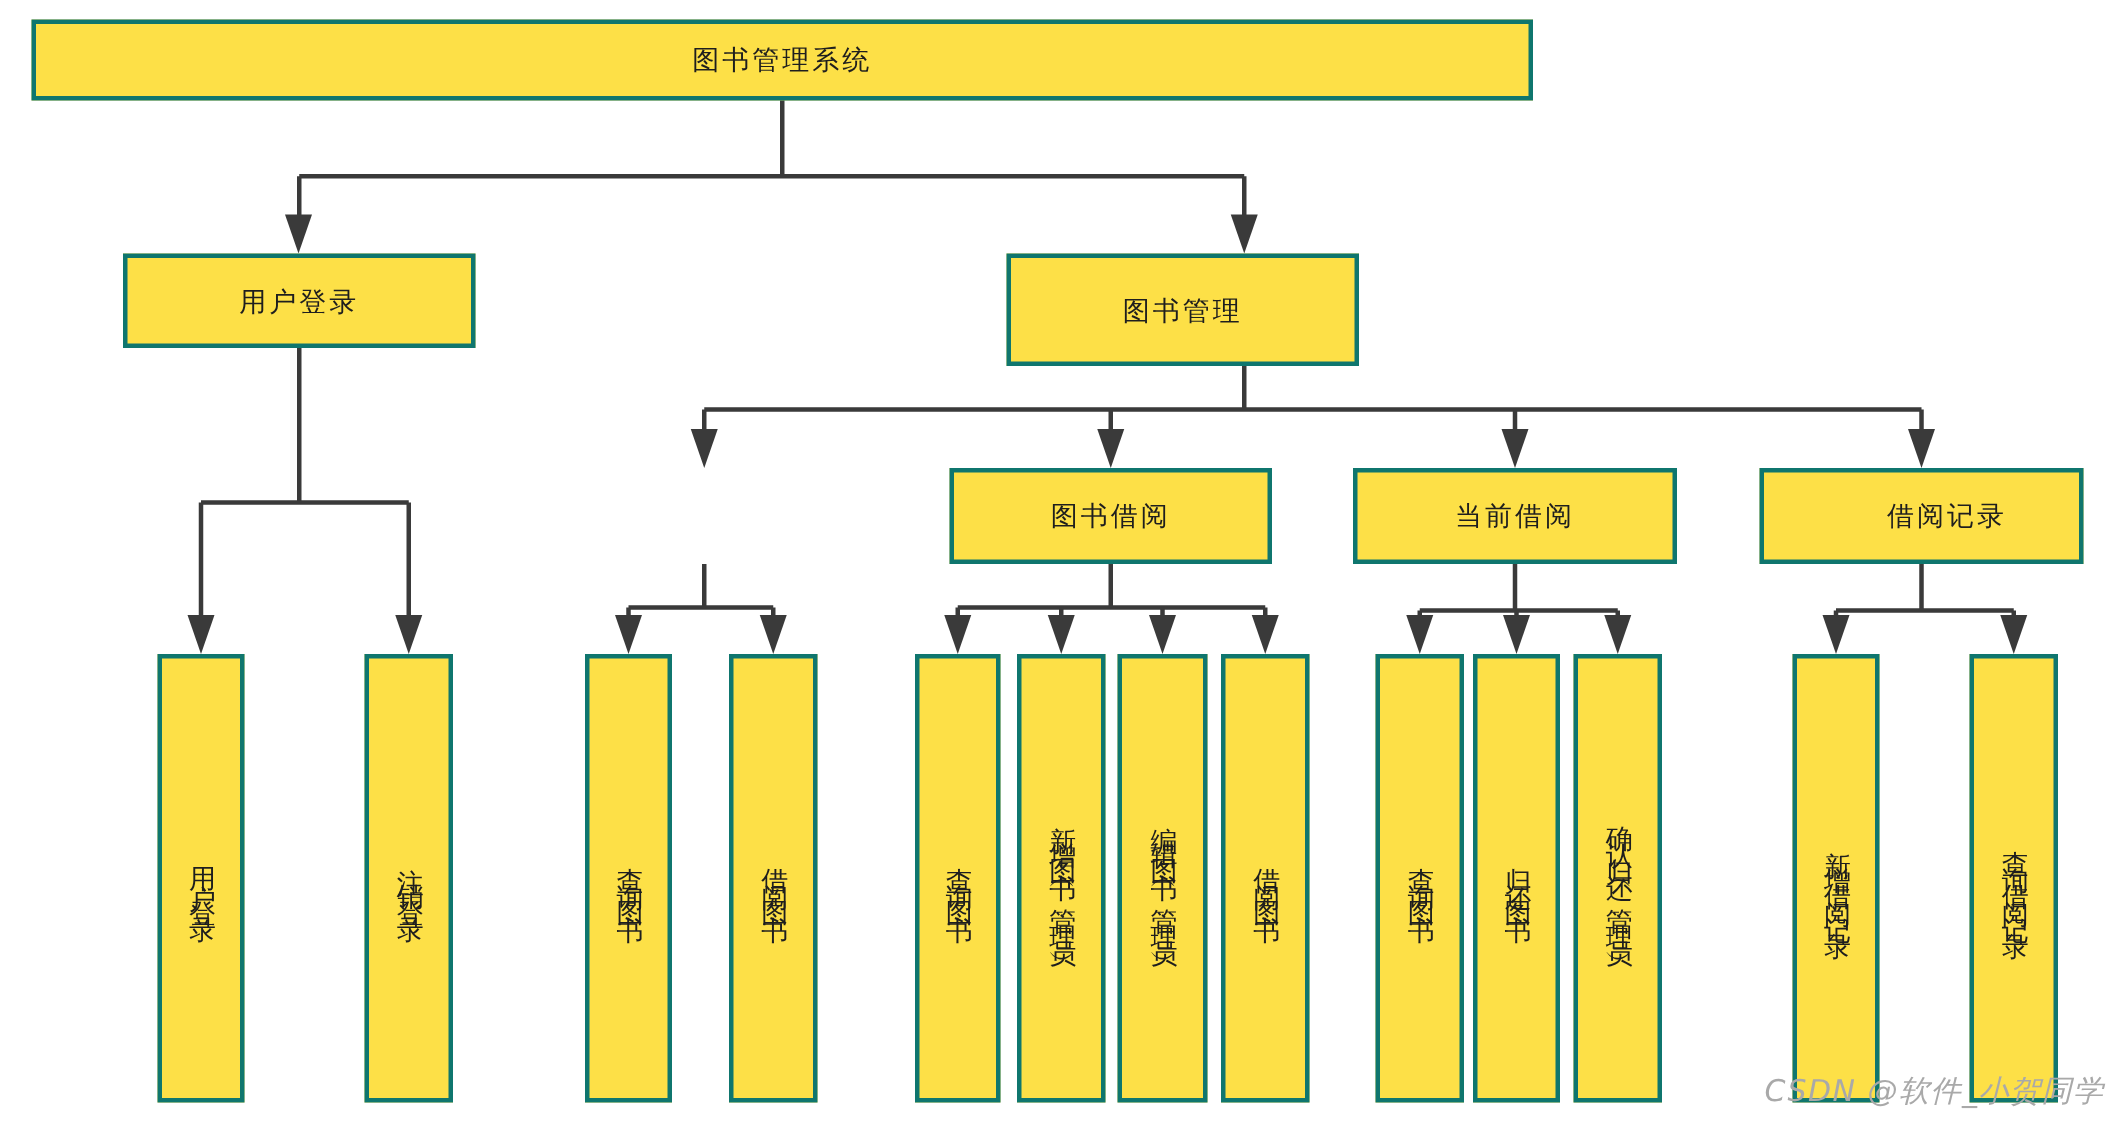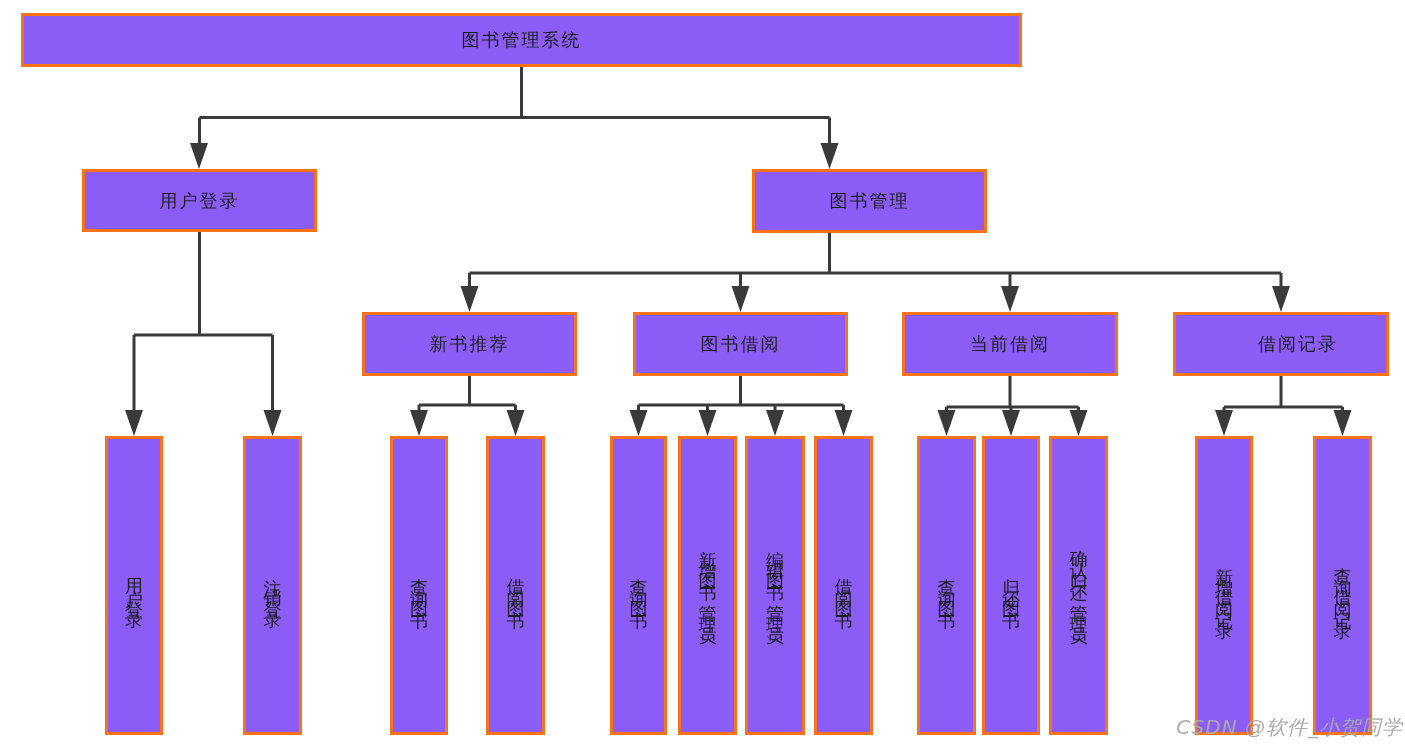--- a/index.html
+++ b/index.html
@@ -2,40 +2,40 @@
 <html><head>
 <meta charset="utf-8">
 <style>
   html, body { margin:0; padding:0; background:#ffffff; }
   .canvas {
     position:relative; width:1405px; height:747px; background:#ffffff;
     font-family:"DejaVu Sans","Liberation Sans",sans-serif;
     color:#1e1e1e; overflow:hidden;
   }
   .node {
-    position:absolute; background:#8b5cf6;
-    border:3px solid #f97316; box-sizing:border-box;
+    position:absolute; background:#fde047;
+    border:3px solid #0f766e; box-sizing:border-box;
     display:flex; align-items:center; justify-content:center;
     white-space:nowrap;
   }
   .hbox { font-size:18px; letter-spacing:2px; }
   .vbox {
     writing-mode:vertical-lr; text-orientation:mixed;
     font-size:18px; letter-spacing:11px; line-height:1;
   }
   .connectors { position:absolute; left:0; top:0; }
   .watermark {
     position:absolute; top:714px; right:2px;
     font-size:20px; letter-spacing:1px; color:#a9a9a9;font-style:italic;
   }
 
   
   #n-root   { left:21px;   top:13px;  width:1001px; height:54px; }
   #n-login  { left:82px;   top:169px; width:235px;  height:63px; }
-  #n-mgmt   { left:752px;  top:169px; width:235px;  height:64px; }
+  #n-mgmt   { left:671px;  top:169px; width:235px;  height:75px; }
   #n-rec    { left:362px;  top:312px; width:215px;  height:64px; }
   #n-borrow { left:633px;  top:312px; width:215px;  height:64px; }
   #n-cur    { left:902px;  top:312px; width:216px;  height:64px; }
   #n-hist   { left:1173px; top:312px; width:216px;  height:64px;padding-left:34px; }
 
   #l-0  { left:105px;  top:436px; width:58px; height:299px; }
   #l-1  { left:243px;  top:436px; width:59px; height:299px; }
   #l-2  { left:390px;  top:436px; width:58px; height:299px; }
   #l-3  { left:486px;  top:436px; width:59px; height:299px; }
   #l-4  { left:610px;  top:436px; width:57px; height:299px; }
@@ -94,21 +94,20 @@
       <polygon points="1215,410 1233,410 1224,436"></polygon>
       <polygon points="1333.5,410 1351.5,410 1342.5,436"></polygon>
     </g>
   </svg>
 
   <div id="n-root" class="node hbox">图书管理系统</div>
 
   <div id="n-login" class="node hbox">用户登录</div>
   <div id="n-mgmt" class="node hbox">图书管理</div>
 
-  <div id="n-rec" class="node hbox">新书推荐</div>
   <div id="n-borrow" class="node hbox">图书借阅</div>
   <div id="n-cur" class="node hbox">当前借阅</div>
   <div id="n-hist" class="node hbox">借阅记录</div>
 
   <div id="l-0" class="node vbox">用户登录</div>
   <div id="l-1" class="node vbox">注销登录</div>
   <div id="l-2" class="node vbox">查询图书</div>
   <div id="l-3" class="node vbox">借阅图书</div>
   <div id="l-4" class="node vbox">查询图书</div>
   <div id="l-5" class="node vbox">新增图书（管理员）</div>

